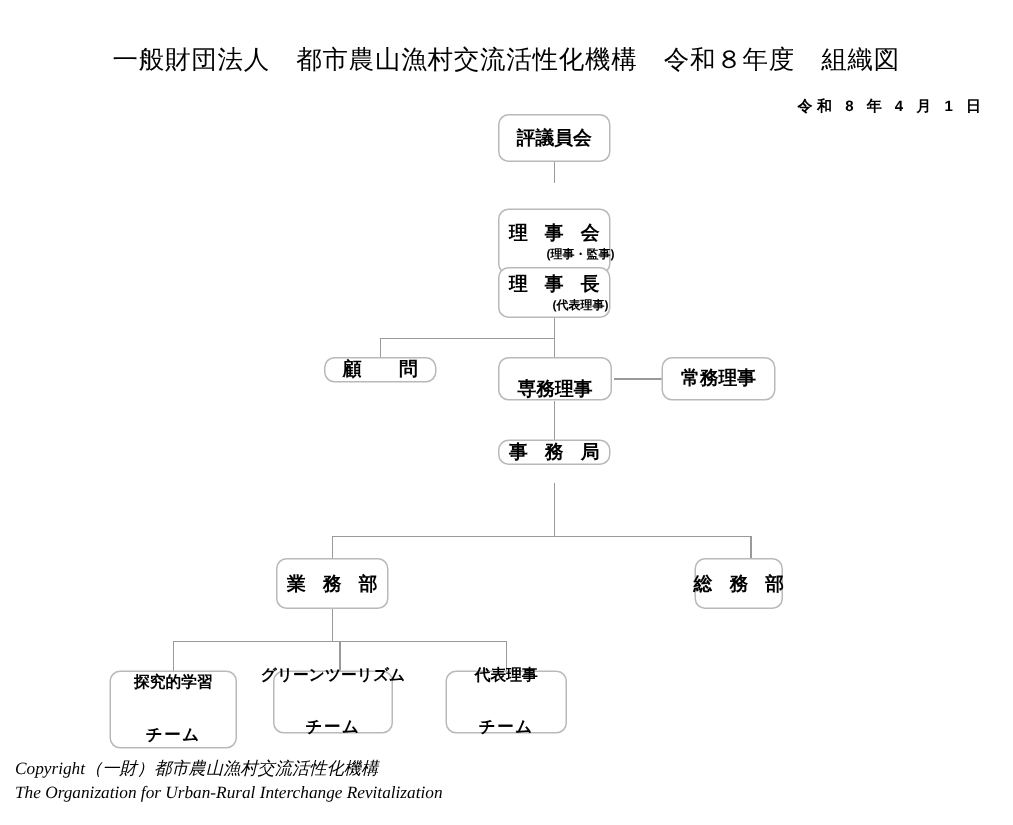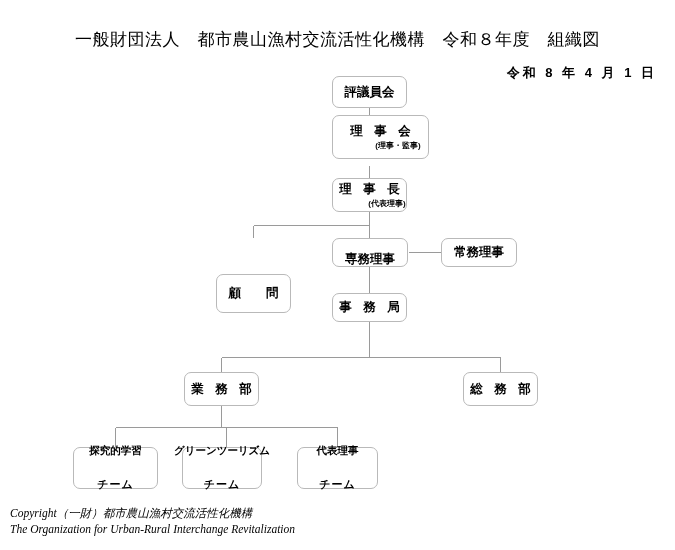--- a/index.html
+++ b/index.html
@@ -27,21 +27,21 @@
     text-align: center;
     font-size: 17px;
     font-weight: normal;
     letter-spacing: 0.5px;
     white-space: nowrap;
   }
   #chart-date {
     position: absolute;
     right: 18px;
     top: 64px;
-    font-size: 13px;
+    font-size: 10px;
     font-weight: bold;
     letter-spacing: 3px;
     white-space: nowrap;
   }
 
   
   #org-canvas {
     position: absolute;
     left: 0;
     top: 0;
@@ -141,55 +141,55 @@
       <line x1="115.5" y1="427.5" x2="115.5" y2="447"></line>
       <line x1="226.5" y1="427.5" x2="226.5" y2="447"></line>
       <line x1="337.5" y1="427.5" x2="337.5" y2="447"></line>
     </g>
   </svg>
 
   <div class="node" style="left:332px; top:76px; width:75px; height:32px;">
     <span class="label">評議員会</span>
   </div>
 
-  <div class="node spaced" style="left:332px; top:115px; width:97px; height:44px;align-items:center;">
+  <div class="node spaced" style="left:332px; top:139px; width:75px; height:44px;align-items:center;">
     <span class="label">理 事 会</span>
     <span class="sublabel">(理事・監事)</span>
   </div>
 
   <div class="node spaced" style="left:332px; top:178px; width:75px; height:34px;">
     <span class="label">理 事 長</span>
     <span class="sublabel">(代表理事)</span>
   </div>
 
-  <div class="node" style="left:216px; top:238px; width:75px; height:39px;margin-top:36px;">
+  <div class="node" style="left:216px; top:238px; width:75px; height:17px;">
     <span class="label">顧　　問</span>
   </div>
 
   <div class="node" style="left:332px; top:238px; width:76px; height:29px;justify-content:flex-end;">
     <span class="label">専務理事</span>
   </div>
 
   <div class="node" style="left:441px; top:238px; width:76px; height:29px;">
     <span class="label">常務理事</span>
   </div>
 
-  <div class="node spaced" style="left:332px; top:293px; width:75px; height:29px;">
+  <div class="node spaced" style="left:332px; top:293px; width:75px; height:17px;">
     <span class="label">事 務 局</span>
   </div>
 
   <div class="node spaced" style="left:184px; top:372px; width:75px; height:34px;">
     <span class="label">業 務 部</span>
   </div>
 
-  <div class="node spaced" style="left:463px; top:372px; width:75px; height:34px;">
+  <div class="node spaced" style="left:463px; top:372px; width:59px; height:34px;">
     <span class="label">総 務 部</span>
   </div>
 
-  <div class="node team" style="left:73px; top:447px; width:85px; height:42px;">
+  <div class="node team" style="left:73px; top:447px; width:85px; height:52px;">
     <span class="label">探究的学習</span>
     <span class="label2">チーム</span>
   </div>
 
   <div class="node team" style="left:182px; top:447px; width:80px; height:42px;">
     <span class="label">グリーンツーリズム</span>
     <span class="label2">チーム</span>
   </div>
 
   <div class="node team" style="left:297px; top:447px; width:81px; height:42px;">

